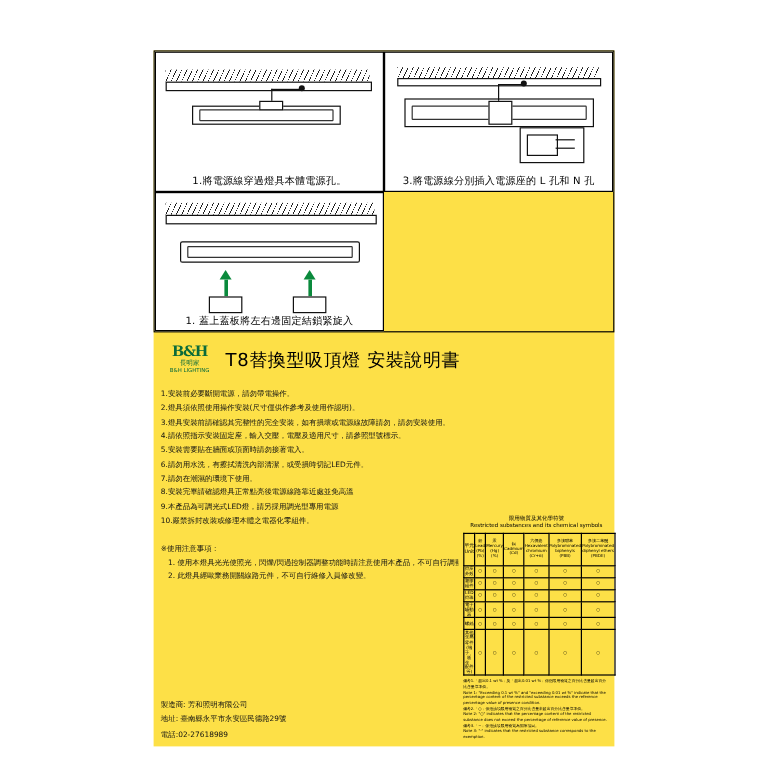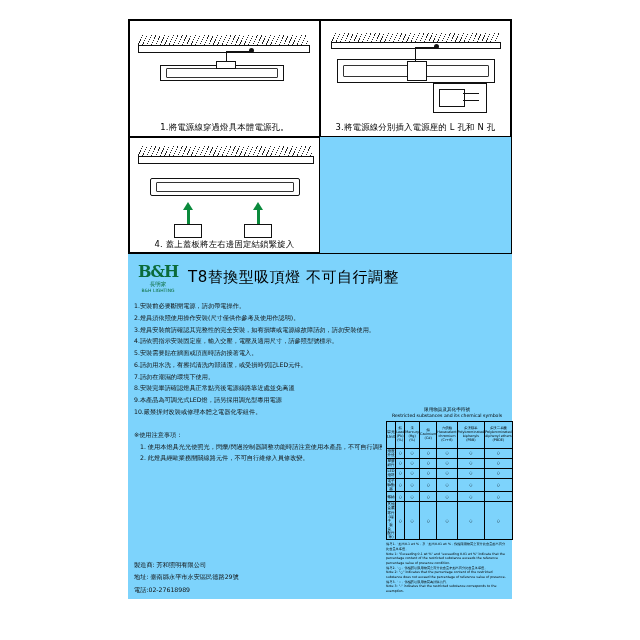--- a/index.html
+++ b/index.html
@@ -7,22 +7,22 @@
     width:640px;height:640px;
     background:#f2f2f0;
     font-family:"Liberation Sans", sans-serif;
     overflow:hidden;
   }
   .page{
     position:absolute;left:0;top:0;width:640px;height:640px;
     background:#ffffff;
   }
   .sheet{
-    position:absolute;left:128px;top:19px;width:384px;height:580px;
-    background:#7dd3fc;
+    position:absolute;left:128px;top:42px;width:384px;height:580px;
+    background:#fde047;
     text-decoration:underline;
   }
 
   
   .steps{
     position:absolute;left:0;top:0;width:384px;height:235px;
     display:grid;grid-template-columns:1fr 1fr;grid-template-rows:1fr 1fr;
     border:1px solid #000;box-sizing:border-box;
   }
   .cell{
@@ -56,21 +56,21 @@
   .inset{position:absolute;border:1px solid #111;background:#fff;}
 
   
   .titlerow{
     position:absolute;left:0;top:243px;width:384px;height:36px;
   }
   .logo{
     position:absolute;left:4px;top:2px;width:52px;height:32px;
     text-align:center;color:#0b6b3a;line-height:1;
   }
-  .logo .mark{font-size:16px;font-weight:bold;letter-spacing:-1px;font-family:"DejaVu Serif",serif;}
+  .logo .mark{font-size:12px;font-weight:bold;letter-spacing:-1px;font-family:"DejaVu Serif",serif;}
   .logo .sub{font-size:5.5px;margin-top:2px;font-family:"DejaVu Sans",sans-serif;}
   .logo .sub2{font-size:4.5px;margin-top:1px;color:#0b6b3a;font-family:"DejaVu Sans",sans-serif;}
   .maintitle{
     position:absolute;left:60px;top:6px;width:320px;
     font-size:15px;color:#000;letter-spacing:.5px;
     font-family:"DejaVu Sans", sans-serif;
   }
 
   
   .notes{
@@ -163,31 +163,31 @@
           <div class="ceil" style="left:8px;top:18px;width:174px;height:6px;"></div>
           <div class="fixture" style="left:20px;top:40px;width:148px;height:16px;border-radius:2px;"></div>
           <div class="tube" style="left:26px;top:44px;width:136px;height:8px;"></div>
           <div class="arrowstem" style="left:57px;top:72px;height:14px;"></div>
           <div class="arrowup" style="left:53px;top:64px;"></div>
           <div class="arrowstem" style="left:127px;top:72px;height:14px;"></div>
           <div class="arrowup" style="left:123px;top:64px;"></div>
           <div class="fixture" style="left:44px;top:86px;width:26px;height:12px;"></div>
           <div class="fixture" style="left:114px;top:86px;width:26px;height:12px;"></div>
         </div>
-        <div class="cap">4. 蓋上蓋板將左右邊固定結鎖緊旋入</div>
+        <div class="cap">1. 蓋上蓋板將左右邊固定結鎖緊旋入</div>
       </div>
     </div>
 
     <div class="titlerow">
       <div class="logo">
         <div class="mark">B&amp;H</div>
         <div class="sub">長明家</div>
         <div class="sub2">B&amp;H LIGHTING</div>
       </div>
-      <div class="maintitle">T8替換型吸頂燈 不可自行調整</div>
+      <div class="maintitle">T8替換型吸頂燈 安裝說明書</div>
     </div>
 
     <div class="notes">
       <div>1.安裝前必要斷開電源，請勿帶電操作。</div>
       <div>2.燈具須依照使用操作安裝(尺寸僅供作參考及使用作認明)。</div>
       <div>3.燈具安裝前請確認其完整性的完全安裝，如有損壞或電源線故障請勿，請勿安裝使用。</div>
       <div>4.請依照指示安裝固定座，輸入交壓，電壓及適用尺寸，請參照型號標示。</div>
       <div>5.安裝需要貼在牆面或頂面時請勿接著電入。</div>
       <div>6.請勿用水洗，有擦拭清洗內部清潔，或受損時切記LED元件。</div>
       <div>7.請勿在潮濕的環境下使用。</div>

